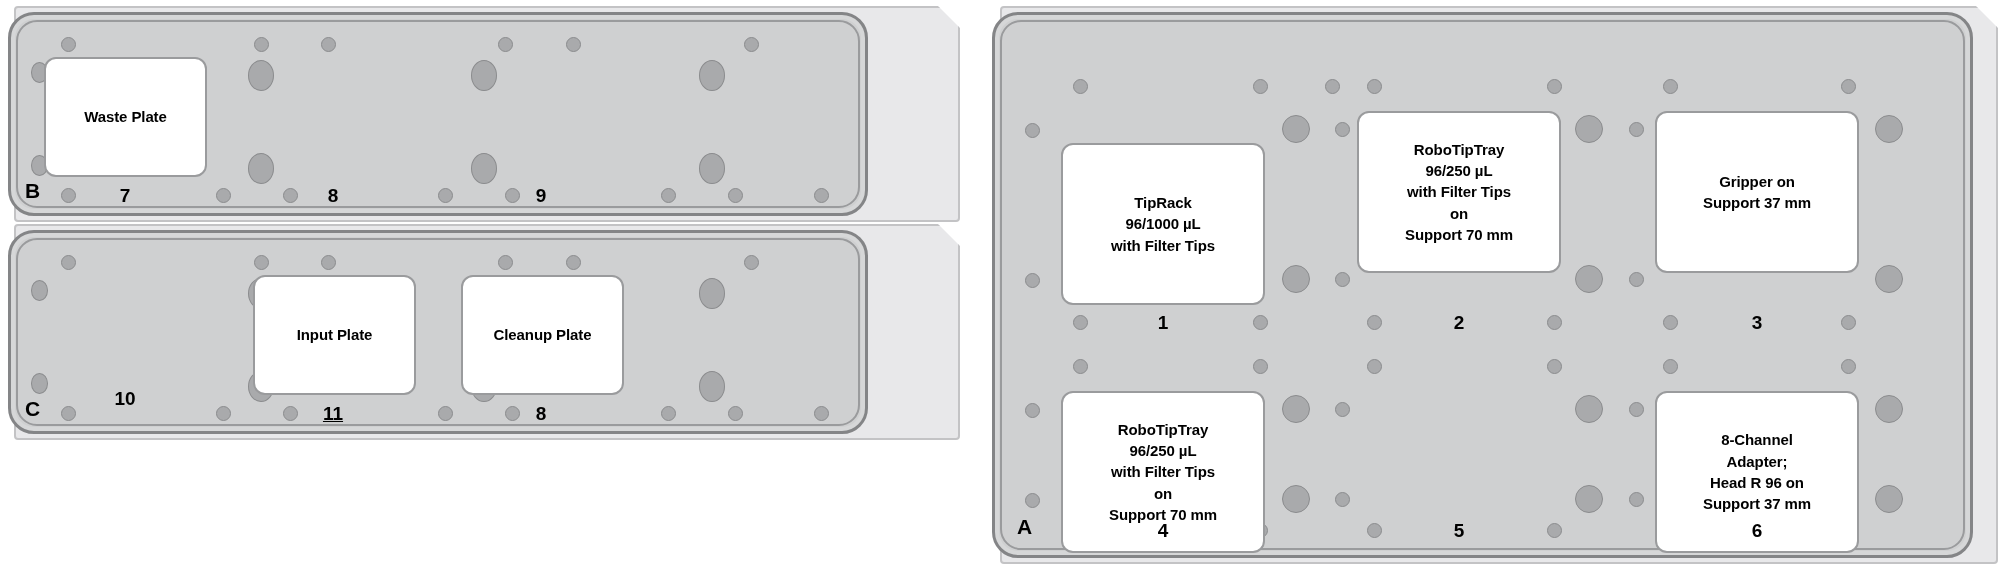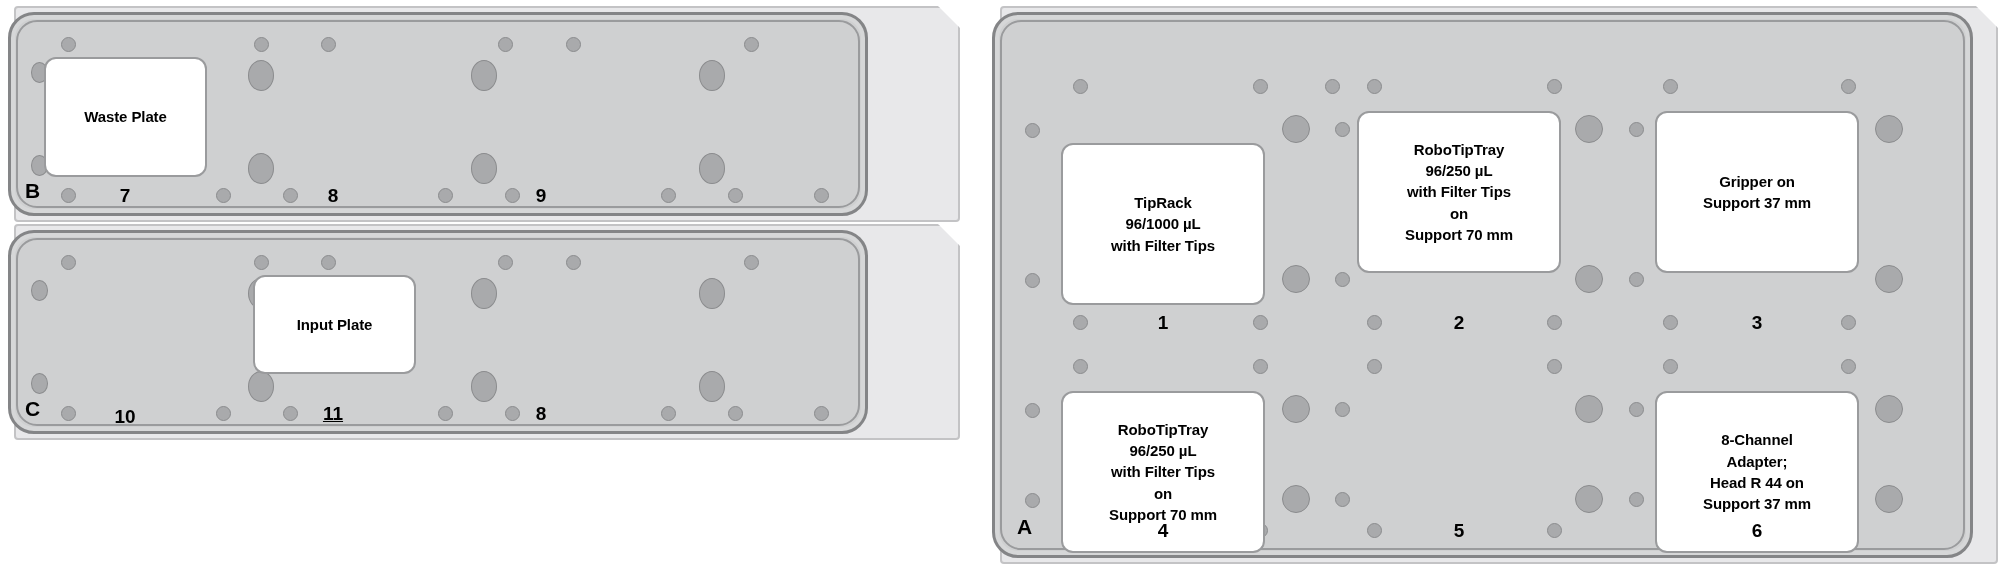--- a/index.html
+++ b/index.html
@@ -166,26 +166,29 @@
 
     <div class="peg sm" style="left:50px;top:173px;"></div>
     <div class="peg sm" style="left:205px;top:173px;"></div>
     <div class="peg sm" style="left:272px;top:173px;"></div>
     <div class="peg sm" style="left:427px;top:173px;"></div>
     <div class="peg sm" style="left:494px;top:173px;"></div>
     <div class="peg sm" style="left:650px;top:173px;"></div>
     <div class="peg sm" style="left:717px;top:173px;"></div>
     <div class="peg sm" style="left:803px;top:173px;"></div>
 
-    <div class="tile" style="left:242px;top:42px;width:163px;height:99px;">
+    <div class="tile" style="left:242px;top:42px;width:163px;height:120px;">
       <span class="tile-label">Input Plate</span>
     </div>
+    <div class="tile" style="left:450px;top:42px;width:163px;height:120px;">
+      <span class="tile-label">Cleanup Plate</span>
+    </div>
 
     <div class="deck-letter" style="left:14px;top:164px;">C</div>
-    <div class="pos-num" style="left:114px;top:173px;">10</div>
+    <div class="pos-num" style="left:114px;top:155px;">10</div>
     <div class="pos-num" style="left:322px;top:170px;text-decoration:underline;">11</div>
     <div class="pos-num" style="left:530px;top:170px;">8</div>
   </div>
 </div>
 
 <div class="deck-wrap">
   <div class="shelf bevel" style="left:1000px;top:6px;width:994px;height:554px;"></div>
   <div class="deck" style="left:992px;top:12px;width:975px;height:540px;">
     <div class="deck-inner"></div>
 
@@ -270,21 +273,21 @@
     <div class="tile" style="left:66px;top:376px;width:204px;height:162px;">
       <span class="tile-label">RoboTipTray
 96/250 µL
 with Filter Tips
 on
 Support 70 mm</span>
     </div>
     <div class="tile" style="left:660px;top:376px;width:204px;height:162px;">
       <span class="tile-label">8-Channel
 Adapter;
-Head R 44 on
+Head R 96 on
 Support 37 mm</span>
     </div>
 
     <div class="pos-num" style="left:168px;top:297px;">1</div>
     <div class="pos-num" style="left:464px;top:297px;">2</div>
     <div class="pos-num" style="left:762px;top:297px;">3</div>
 
     <div class="deck-letter" style="left:22px;top:500px;">A</div>
     <div class="pos-num" style="left:168px;top:505px;">4</div>
     <div class="pos-num" style="left:464px;top:505px;">5</div>

